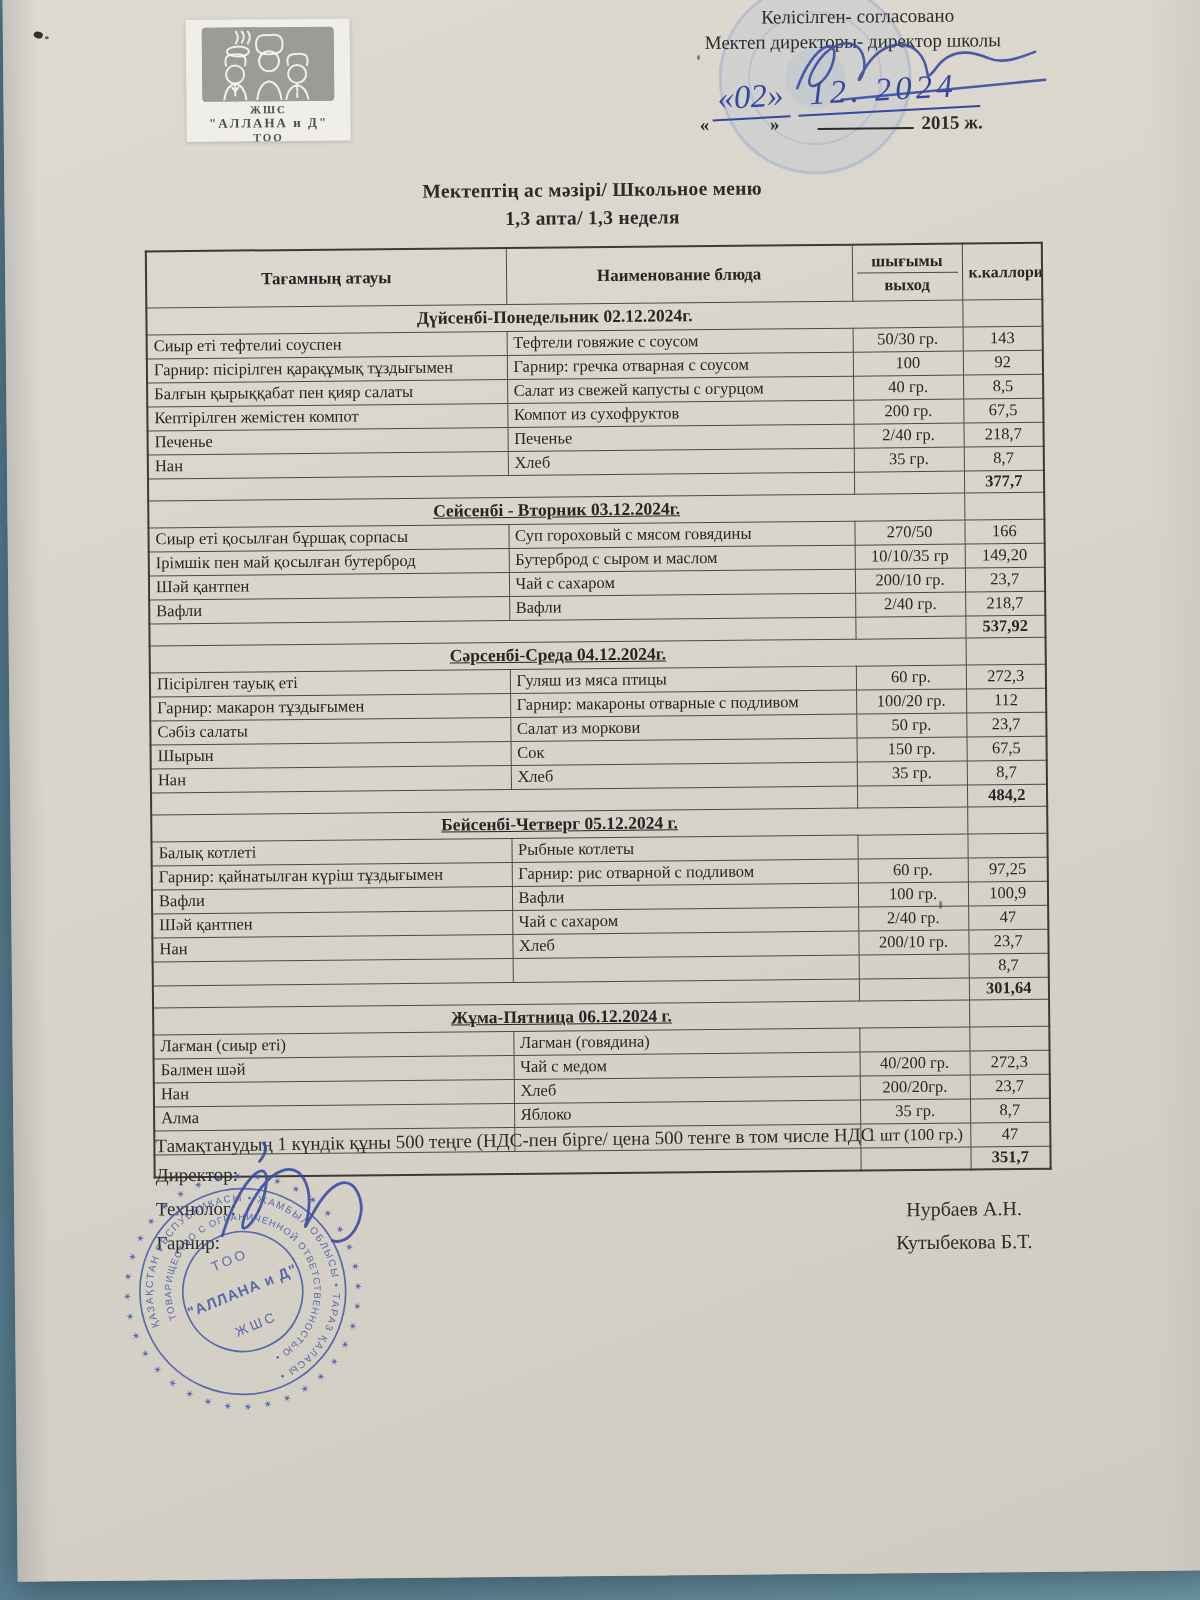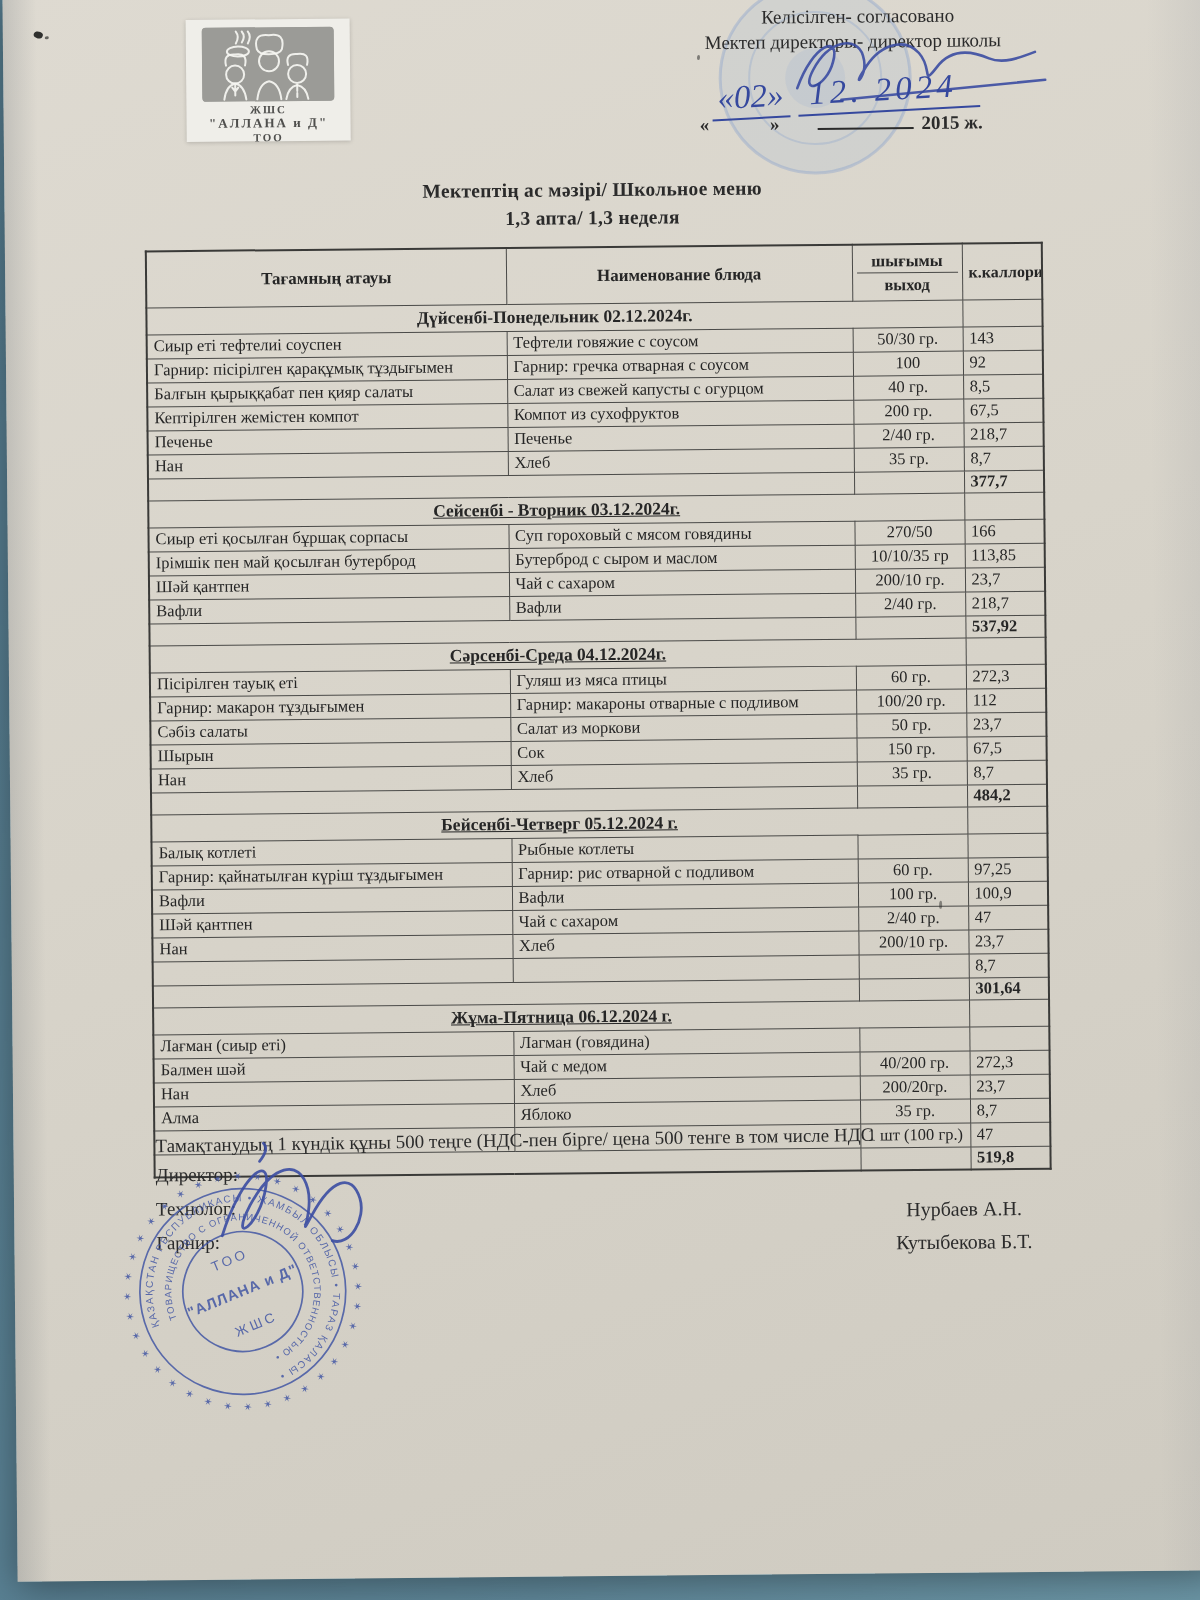--- a/index.html
+++ b/index.html
@@ -47,21 +47,21 @@
     font-size:19.5px;font-weight:bold;line-height:28px;letter-spacing:.3px;}
 
   
   table.menu{position:absolute;left:150px;top:246px;width:896px;border-collapse:collapse;
     table-layout:fixed;font-size:16.5px;color:#262626;}
   table.menu td{border:1px solid #4a4a48;padding:0 6px;height:23px;line-height:1.12;
     overflow:hidden;white-space:nowrap;}
   table.menu{border:2px solid #3a3a38;}
   td.hcell{font-weight:bold;text-align:center;font-size:17px;}
   td.c-portion{text-align:center;}
-  td.c-cal{text-align:left;padding-right:4px;}
+  td.c-cal{text-align:center;padding-right:4px;}
   tr.day-row td{height:26px;}
   .day-title{font-weight:bold;text-align:center;font-size:17.5px;}
   .day-title.u{text-decoration:underline;}
   tr.total-row td{height:21px;font-weight:bold;}
   .hdr-split div{text-align:center;font-weight:bold;font-size:16.5px;line-height:23px;}
   .hdr-split div:first-child{border-bottom:1px solid #4a4a48;}
   td.kcal-hdr{font-weight:bold;text-align:center;font-size:16px;line-height:1.15;
     white-space:normal;word-break:break-all;}
 
   
@@ -199,21 +199,21 @@
         <tr>
           <td>Сиыр еті  қосылған бұршақ сорпасы</td>
           <td>Суп гороховый с мясом говядины</td>
           <td class="c-portion">270/50</td>
           <td class="c-cal">166</td>
         </tr>
         <tr>
           <td>Ірімшік пен май қосылған бутерброд</td>
           <td>Бутерброд с сыром и маслом</td>
           <td class="c-portion">10/10/35 гр</td>
-          <td class="c-cal">113,85</td>
+          <td class="c-cal">149,20</td>
         </tr>
         <tr>
           <td>Шәй қантпен</td>
           <td>Чай с сахаром</td>
           <td class="c-portion">200/10 гр.</td>
           <td class="c-cal">23,7</td>
         </tr>
         <tr>
           <td>Вафли</td>
           <td>Вафли</td>
@@ -339,21 +339,21 @@
         </tr>
         <tr>
           <td></td>
           <td></td>
           <td class="c-portion">1 шт (100 гр.)</td>
           <td class="c-cal">47</td>
         </tr>
         <tr class="total-row">
           <td colspan="2"></td>
           <td></td>
-          <td class="c-cal">519,8</td>
+          <td class="c-cal">351,7</td>
         </tr>
       </tbody>
   </table>
 
   <div class="note">Тамақтанудың 1 күндік құны 500 теңге (НДС-пен бірге/ цена 500 тенге в том числе НДС</div>
 
   <div class="role" style="top:1160px">Директор:</div>
   <div class="role" style="top:1194px">Технолог:</div>
   <div class="role" style="top:1228px">Гарнир:</div>
 

